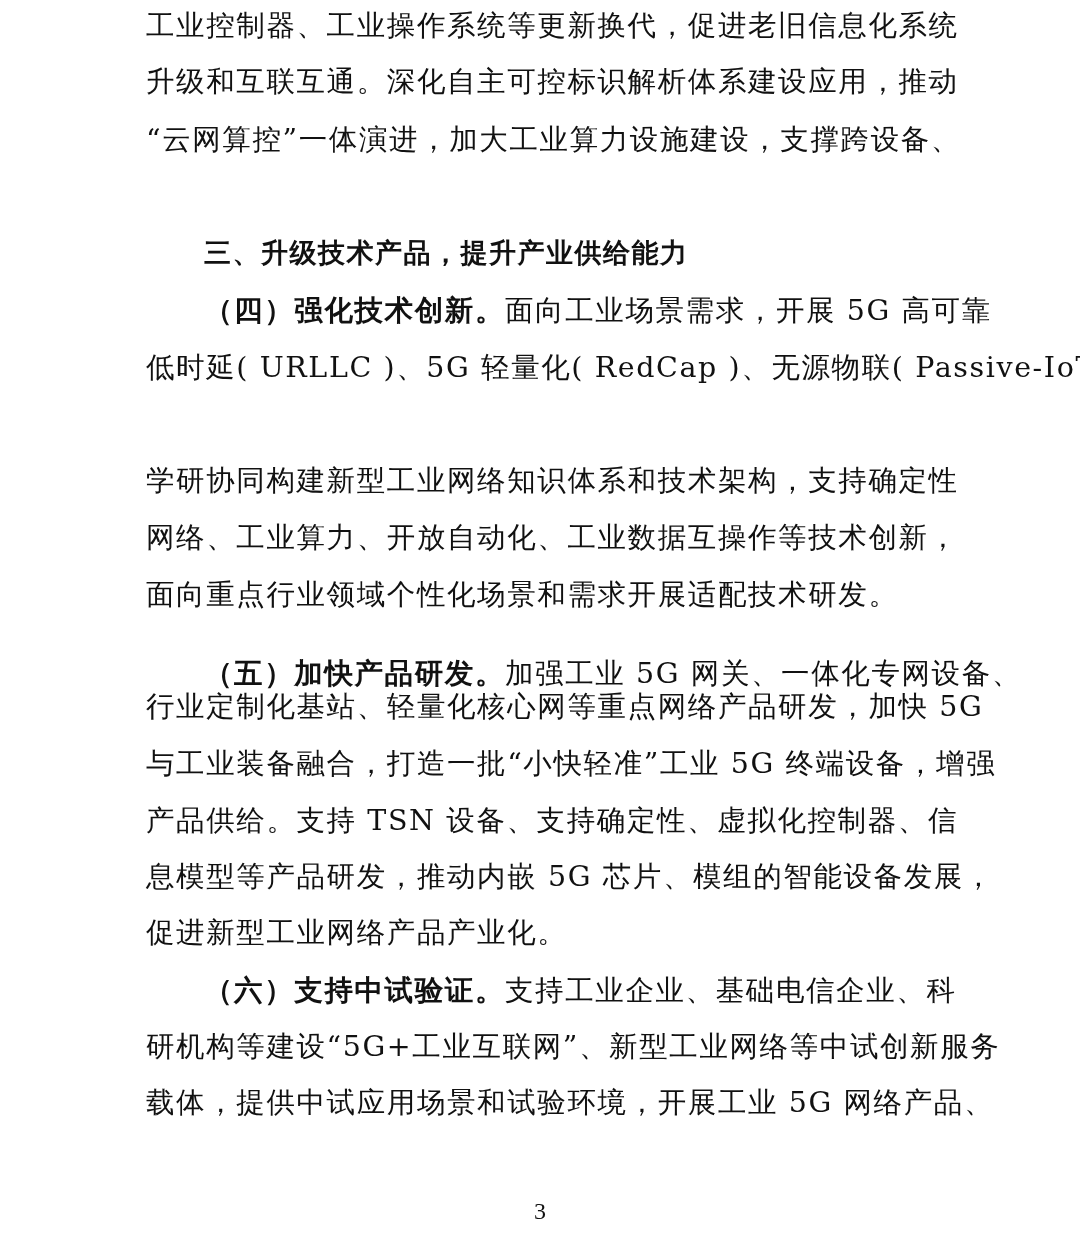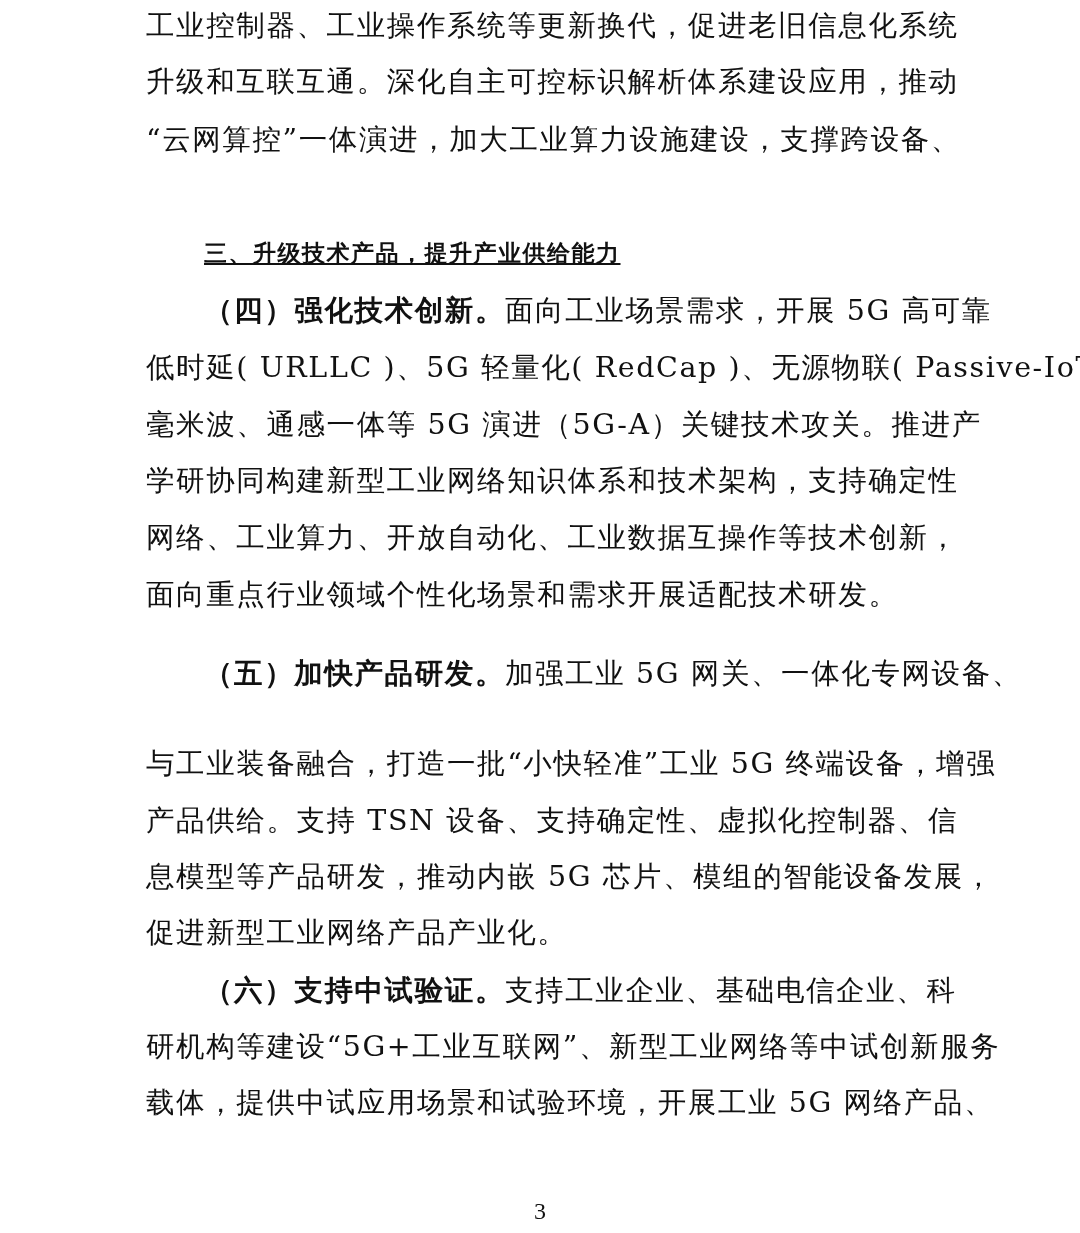--- a/index.html
+++ b/index.html
@@ -2,48 +2,48 @@
 <html><head>
 <meta charset="utf-8">
 <style>
   html, body { margin: 0; padding: 0; background: #ffffff; }
   body { width: 1080px; height: 1233px; position: relative; overflow: hidden;
          font-family: "DejaVu Serif", "Liberation Serif", serif; color: #111111; }
   .page { position: absolute; left: 0; top: 0; width: 1080px; height: 954px; }
   .line { position: absolute; left: 146px; width: 790px; font-size: 28.5px; line-height: 40px;
           white-space: nowrap; letter-spacing: 1.6px; }
   .indent { left: 204px; width: 732px; }
-  .heading { font-family: "DejaVu Sans", "Liberation Sans", sans-serif; font-weight: bold; font-size: 23px; letter-spacing: 1.5px; text-decoration: underline; }
+  .heading { font-family: "DejaVu Sans", "Liberation Sans", sans-serif; font-weight: bold; font-size: 27px; letter-spacing: 1.5px; }
   .bold { font-weight: bold; text-align: right; }
   .page-number { position: absolute; top: 1198px; left: 0; width: 1080px; text-align: center;
                  font-family: "Liberation Serif", serif; font-size: 24px; }
 </style>
 </head>
 <body>
 
 <div class="page">
 
   <div class="line" style="top:6px">工业控制器、工业操作系统等更新换代，促进老旧信息化系统</div>
   <div class="line" style="top:62px">升级和互联互通。深化自主可控标识解析体系建设应用，推动</div>
   <div class="line" style="top:120px">“云网算控”一体演进，加大工业算力设施建设，支撑跨设备、</div>
 
   <div class="line indent heading" style="top:233px">三、升级技术产品，提升产业供给能力</div>
 
   <div class="line indent" style="top:290px">
     <span class="bold">（四）强化技术创新。</span><span>面向工业场景需求，开展 5G 高可靠</span>
   </div>
   <div class="line" style="top:348px">低时延( URLLC )、5G 轻量化( RedCap )、无源物联( Passive-IoT )、</div>
-  <div class="line" style="top:405px">毫米波、通感一体等 5G 演进（5G-A）关键技术攻关。推进产</div>
   <div class="line" style="top:461px">学研协同构建新型工业网络知识体系和技术架构，支持确定性</div>
   <div class="line" style="top:518px">网络、工业算力、开放自动化、工业数据互操作等技术创新，</div>
   <div class="line" style="top:575px">面向重点行业领域个性化场景和需求开展适配技术研发。</div>
 
   <div class="line indent" style="top:653px">
     <span class="bold">（五）加快产品研发。</span><span>加强工业 5G 网关、一体化专网设备、</span>
   </div>
+  <div class="line" style="top:687px">行业定制化基站、轻量化核心网等重点网络产品研发，加快 5G</div>
   <div class="line" style="top:744px">与工业装备融合，打造一批“小快轻准”工业 5G 终端设备，增强</div>
   <div class="line" style="top:801px">产品供给。支持 TSN 设备、支持确定性、虚拟化控制器、信</div>
   <div class="line" style="top:857px">息模型等产品研发，推动内嵌 5G 芯片、模组的智能设备发展，</div>
   <div class="line" style="top:913px">促进新型工业网络产品产业化。</div>
 
   <div class="line indent" style="top:970px">
     <span class="bold">（六）支持中试验证。</span><span>支持工业企业、基础电信企业、科</span>
   </div>
   <div class="line" style="top:1027px">研机构等建设“5G+工业互联网”、新型工业网络等中试创新服务</div>
   <div class="line" style="top:1083px">载体，提供中试应用场景和试验环境，开展工业 5G 网络产品、</div>

